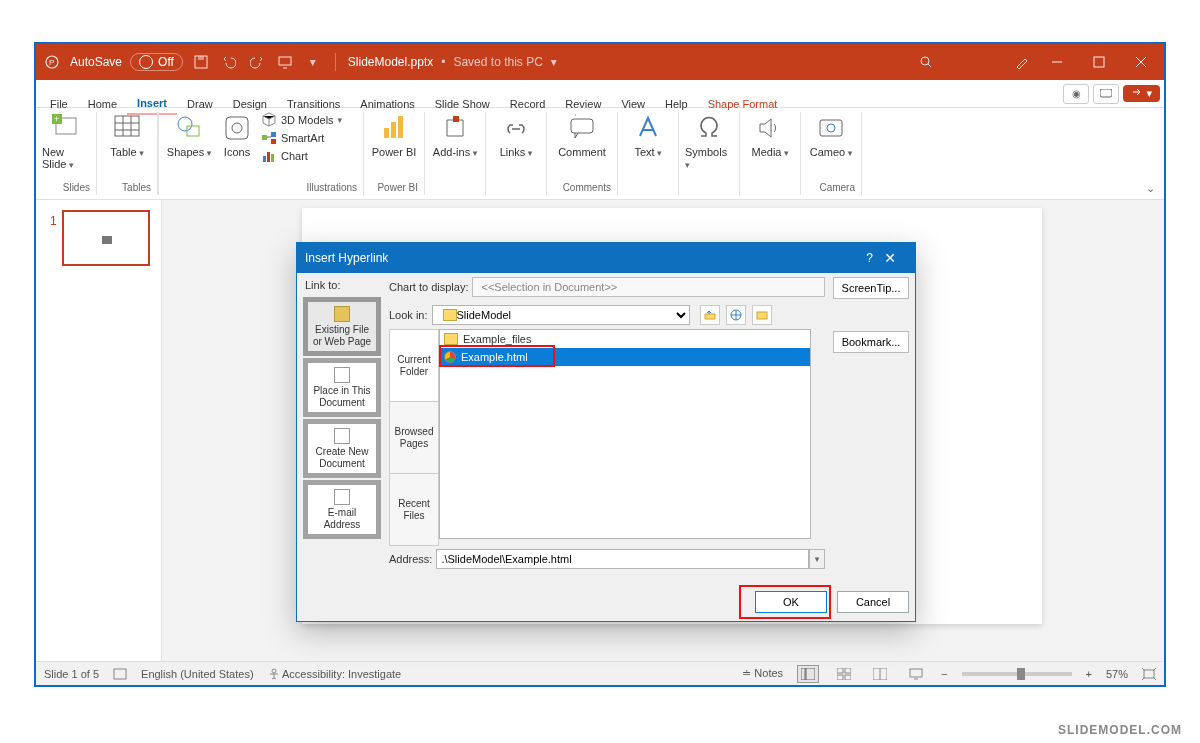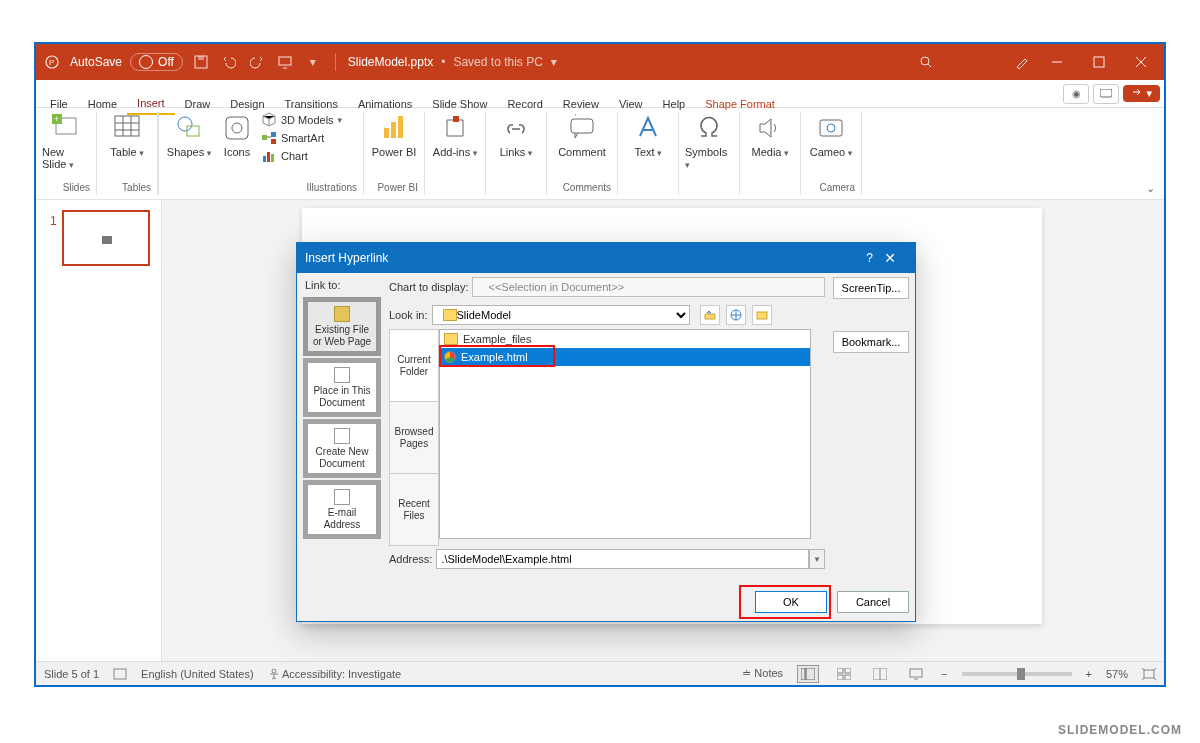--- a/index.html
+++ b/index.html
@@ -10,21 +10,21 @@
   .titlebar .dim { opacity: .7; }
   .titlebar .spacer { flex: 1; }
   .autosave-toggle { display: inline-flex; align-items: center; gap: 5px; border: 1px solid rgba(255,255,255,.4); border-radius: 12px; padding: 1px 8px; font-size: 12px; }
   .pill { width: 14px; height: 14px; border-radius: 50%; border: 1px solid #fff; }
   .tb-iconbtn { width: 20px; height: 20px; display: inline-flex; align-items: center; justify-content: center; opacity: .85; }
   .tb-sep { width: 1px; height: 18px; background: rgba(255,255,255,.3); margin: 0 4px; }
   .win-btn { width: 34px; height: 28px; display: inline-flex; align-items: center; justify-content: center; opacity: .9; }
   
   .tabsbar { height: 28px; background: #fff; display: flex; align-items: center; padding: 0 4px; gap: 0; border-bottom: 1px solid #e1e1e1; }
   .tab { padding: 4px 10px; font-size: 11px; color: #333; cursor: default; margin-top: 21px; }
-  .tab.active { border-bottom: 2px solid #eab308; color: #7f1d1d; font-weight: 400; }
+  .tab.active { border-bottom: 2px solid #fca5a5; color: #0369a1; font-weight: 700; }
   .tab.contextual { color: #c43e1c; }
   .tabsbar .right { margin-left: auto; display: flex; align-items: center; gap: 4px; }
   .mini-btn { border: 1px solid #ccc; border-radius: 3px; width: 26px; height: 20px; display: inline-flex; align-items: center; justify-content: center; font-size: 10px; color: #666; }
   .share-btn { background: #c43e1c; color: #fff; border-radius: 4px; padding: 2px 8px; font-size: 11px; }
   
   .ribbon { height: 92px; background: #fff; display: flex; border-bottom: 1px solid #e1e1e1; }
   .group { display: flex; flex-direction: column; padding: 4px 6px; }
   .group-items { display: flex; gap: 4px; flex: 1; align-items: flex-start; }
   .group-label { font-size: 10px; color: #666; text-align: right; padding: 2px 0; border-top: 0; }
   .group-sep { width: 1px; background: #e1e1e1; margin: 4px 0 4px; }
@@ -46,21 +46,21 @@
   .dlg-title { height: 30px; background: #0f6fbf; color: #fff; display: flex; align-items: center; font-size: 12px; padding: 0 8px; }
   .dlg-title .spacer { flex: 1; }
   .dlg-title .x { width: 34px; text-align: center; font-size: 14px; }
   .dlg-body { position: relative; padding: 6px; height: calc(100% - 30px); font-size: 11px; color: #333; }
   .linkto { position: absolute; left: 8px; top: 6px; font-size: 11px; }
   .nav { position: absolute; left: 6px; top: 24px; width: 78px; display: flex; flex-direction: column; gap: 2px; }
   .nav-item { border: 5px solid #a3a3a3; background: #fff; text-align: center; font-size: 10px; padding: 4px 2px; line-height: 1.15; }
   .nav-item.sel { background: #e8e8e8; border-color: #999; }
   .nav-item .ni-ico { width: 16px; height: 16px; margin: 0 auto 2px; background: #e6c35a; border: 1px solid #b59a3c; }
   .textdisp { position: absolute; left: 92px; top: 4px; right: 90px; display: flex; align-items: center; gap: 4px; }
-  .textdisp input { flex: 1; height: 20px; border: 1px solid #bfbfbf; background: #f8f8f8; color: #888; padding: 0 15px; font-size: 11px; }
+  .textdisp input { flex: 1; height: 20px; border: 1px solid #bfbfbf; background: #f8f8f8; color: #888; padding: 0 8px; font-size: 11px; }
   .screentip { position: absolute; right: 6px; top: 4px; width: 76px; height: 22px; border: 1px solid #bbb; background: #fff; font-size: 11px; display: inline-flex; align-items: center; justify-content: center; }
   .bookmark { position: absolute; right: 6px; top: 58px; width: 76px; height: 22px; border: 1px solid #bbb; background: #fff; font-size: 11px; display: inline-flex; align-items: center; justify-content: center; }
   .lookin { position: absolute; left: 92px; top: 32px; display: flex; align-items: center; gap: 4px; }
   .lookin select { width: 258px; height: 20px; border: 1px solid #b5b5b5; font-size: 11px; padding-left: 20px; background: #fff; }
   .lookin .folder-ico { position: absolute; left: 54px; width: 14px; height: 12px; background: #ffd86b; border: 1px solid #caa637; }
   .tool-icons { display: inline-flex; gap: 6px; margin-left: 6px; }
   .tiny { width: 20px; height: 20px; border: 1px solid #ccc; background: #fff; display: inline-flex; align-items: center; justify-content: center; font-size: 10px; }
   .browsebar { position: absolute; left: 92px; top: 56px; width: 50px; height: 210px; display: flex; flex-direction: column; }
   .browse-tab { flex: 1; border: 1px solid #ccc; border-bottom: none; background: #f6f6f6; font-size: 10px; text-align: center; padding: 24px 2px; line-height: 1.15; }
   .browse-tab:last-child { border-bottom: 1px solid #ccc; }
@@ -382,21 +382,21 @@
     <div class="thumbcol">
       <div class="thumb"></div>
     </div>
     <div class="canvas">
       <div class="slide"></div>
     </div>
   </div>
   <div class="slidenum">1</div>
 
   <div class="statusbar">
-    <span>Slide 5 of 1</span>
+    <span>Slide 1 of 5</span>
     <span>
         <svg width="14" height="12">
           <rect x="1" y="1" width="12" height="10" fill="none" stroke="#888"></rect>
         </svg>
       </span>
     <span>English (United States)</span>
     <span><svg width="12" height="12" style="display:inline;vertical-align:-2px">
           <circle cx="6" cy="3" r="2" fill="none" stroke="#888"></circle>
           <path d="M2 6h8M6 6v4M4 11l2-1 2 1" fill="none" stroke="#888"></path>
         </svg> <span>Accessibility: Investigate</span></span>

